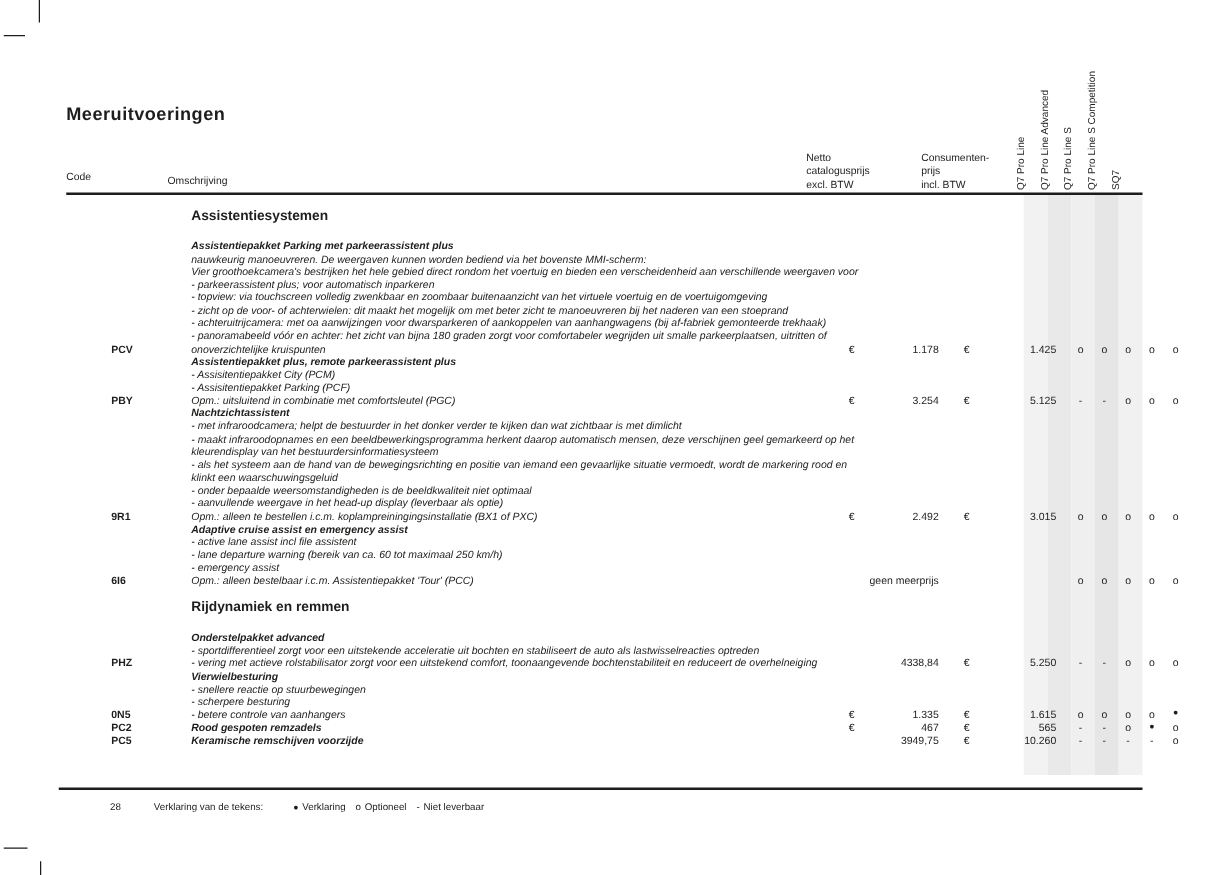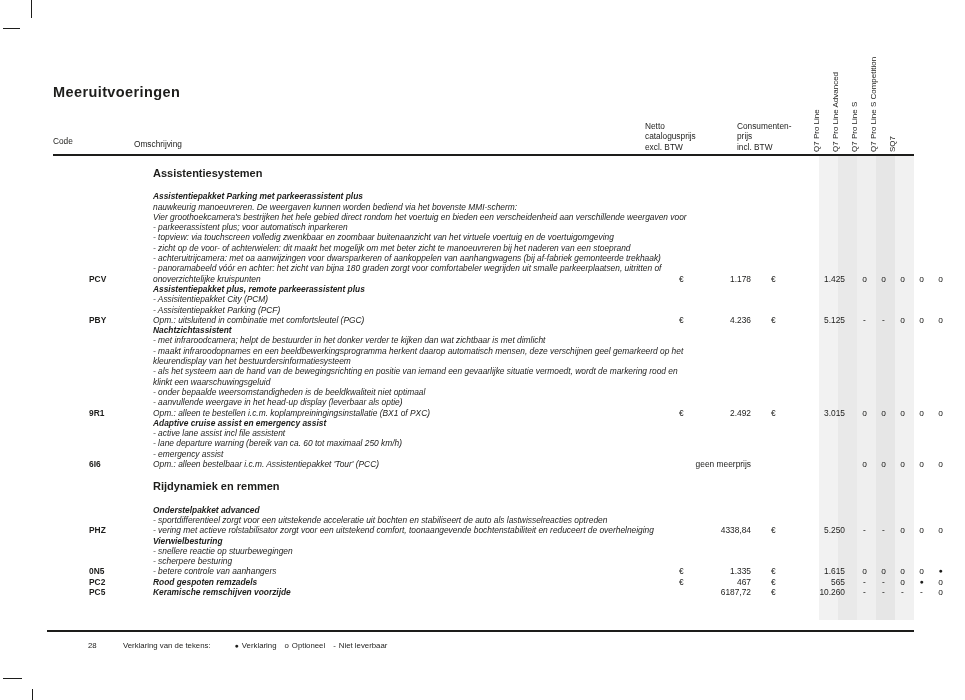--- a/index.html
+++ b/index.html
@@ -132,21 +132,21 @@
       <div class="row">
         <div class="cell-code">PBY</div>
         <div class="cell-desc">
           <div class="opt-title">Assistentiepakket plus, remote parkeerassistent plus</div>
           <div class="opt-line">- Assisitentiepakket City (PCM)</div>
           <div class="opt-line">- Assisitentiepakket Parking (PCF)</div>
           <div class="opt-line">Opm.: uitsluitend in combinatie met comfortsleutel (PGC)</div>
         </div>
         <div class="cell-netto">
           <span class="sym">€</span>
-          <span class="amount">4.236</span>
+          <span class="amount">3.254</span>
         </div>
         <div class="gap-a"></div>
         <div class="cell-consumer">
           <span class="sym">€</span>
           <span class="amount">5.125</span>
         </div>
         <div class="gap-b"></div>
         <div class="cell-markers">
           <span class="mark">-</span>
           <span class="mark">-</span>
@@ -288,21 +288,21 @@
           <span class="mark">o</span>
         </div>
       </div>
       <div class="row">
         <div class="cell-code">PC5</div>
         <div class="cell-desc">
           <div class="opt-title">Keramische remschijven voorzijde</div>
         </div>
         <div class="cell-netto">
           <span class="sym"></span>
-          <span class="amount">6187,72</span>
+          <span class="amount">3949,75</span>
         </div>
         <div class="gap-a"></div>
         <div class="cell-consumer">
           <span class="sym">€</span>
           <span class="amount">10.260</span>
         </div>
         <div class="gap-b"></div>
         <div class="cell-markers">
           <span class="mark">-</span>
           <span class="mark">-</span>

